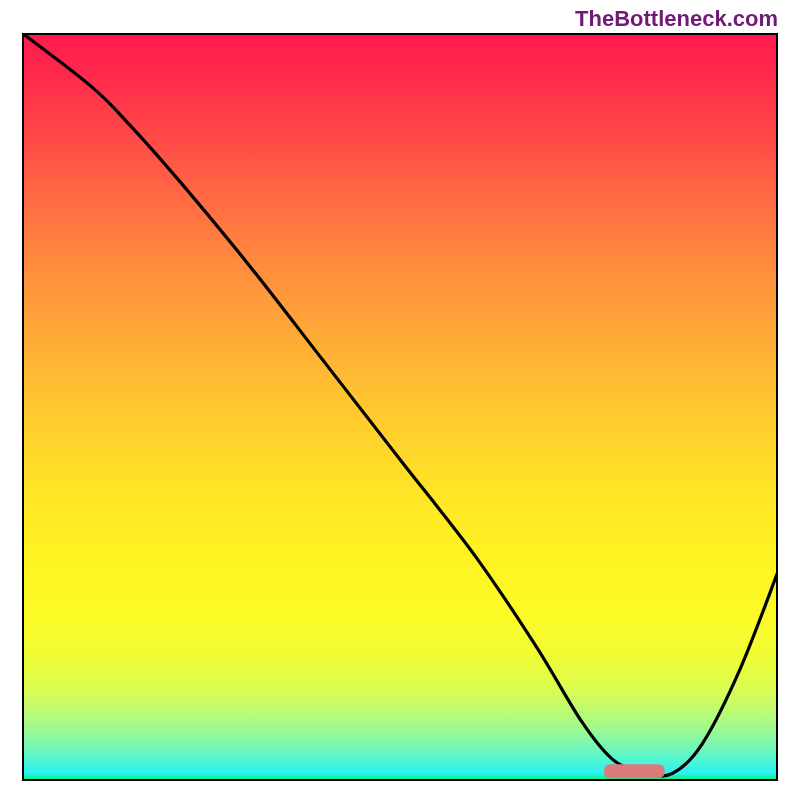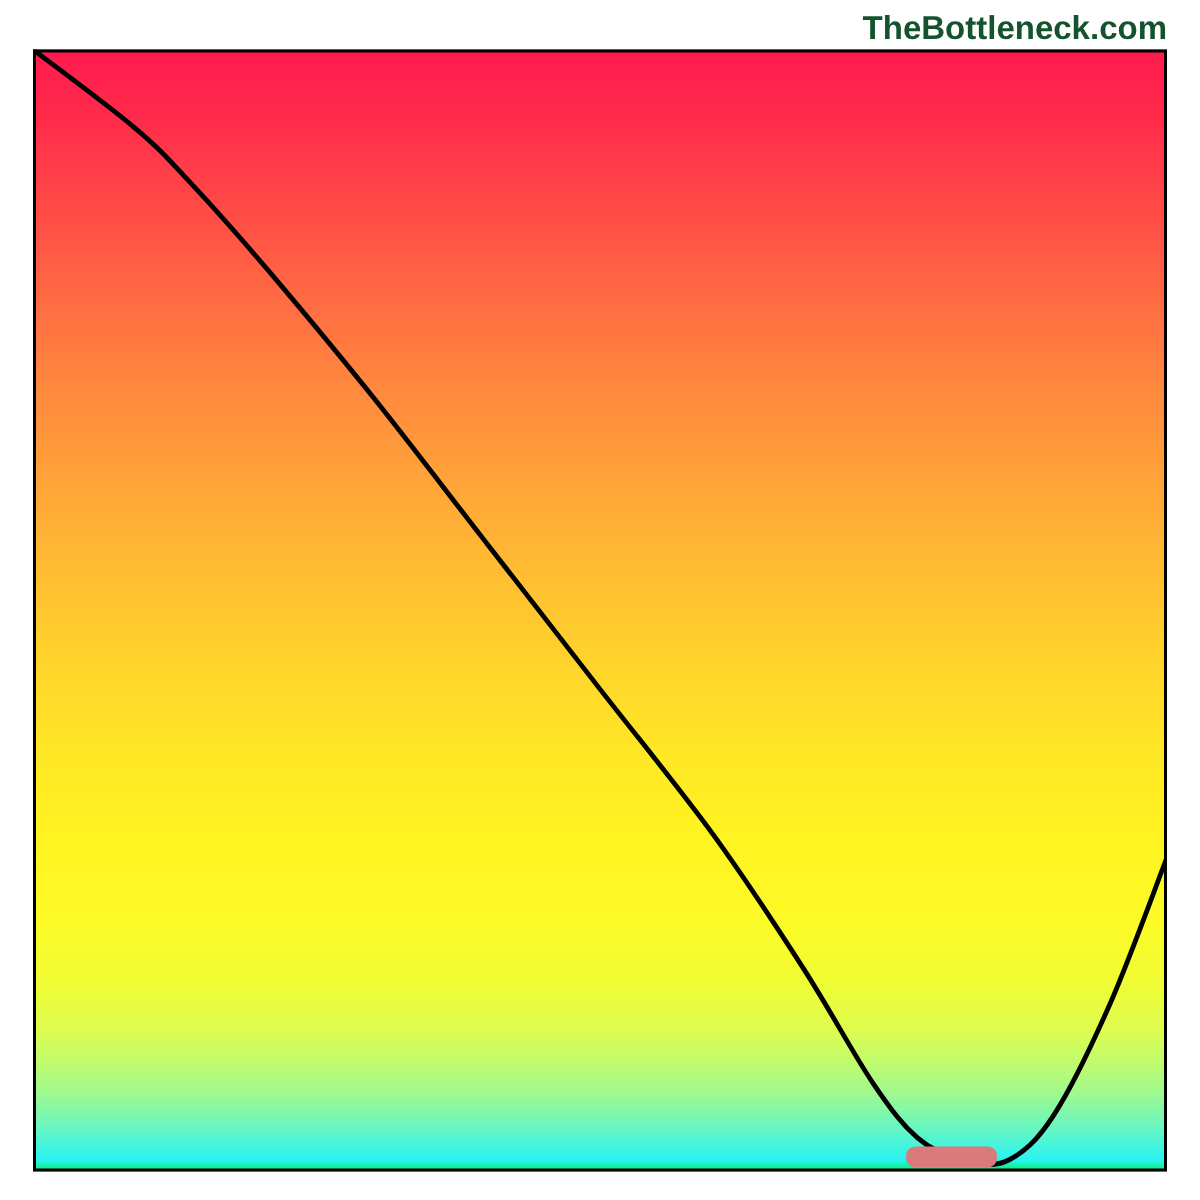--- a/index.html
+++ b/index.html
@@ -58,21 +58,21 @@
     width: 756px;
     height: 748px;
     border: 2px solid #000;
     box-sizing: border-box;
     pointer-events: none;
   }
   .watermark {
     position: absolute;
     top: 6px;
     right: 22px;
-    color: #14532d;
+    color: #701a75;
     font-weight: 700;
     font-size: 22px;
     letter-spacing: 0px;
     font-family: Arial, Helvetica, sans-serif;
   }
 </style>
 </head>
 <body>
 
 <div class="frame">

